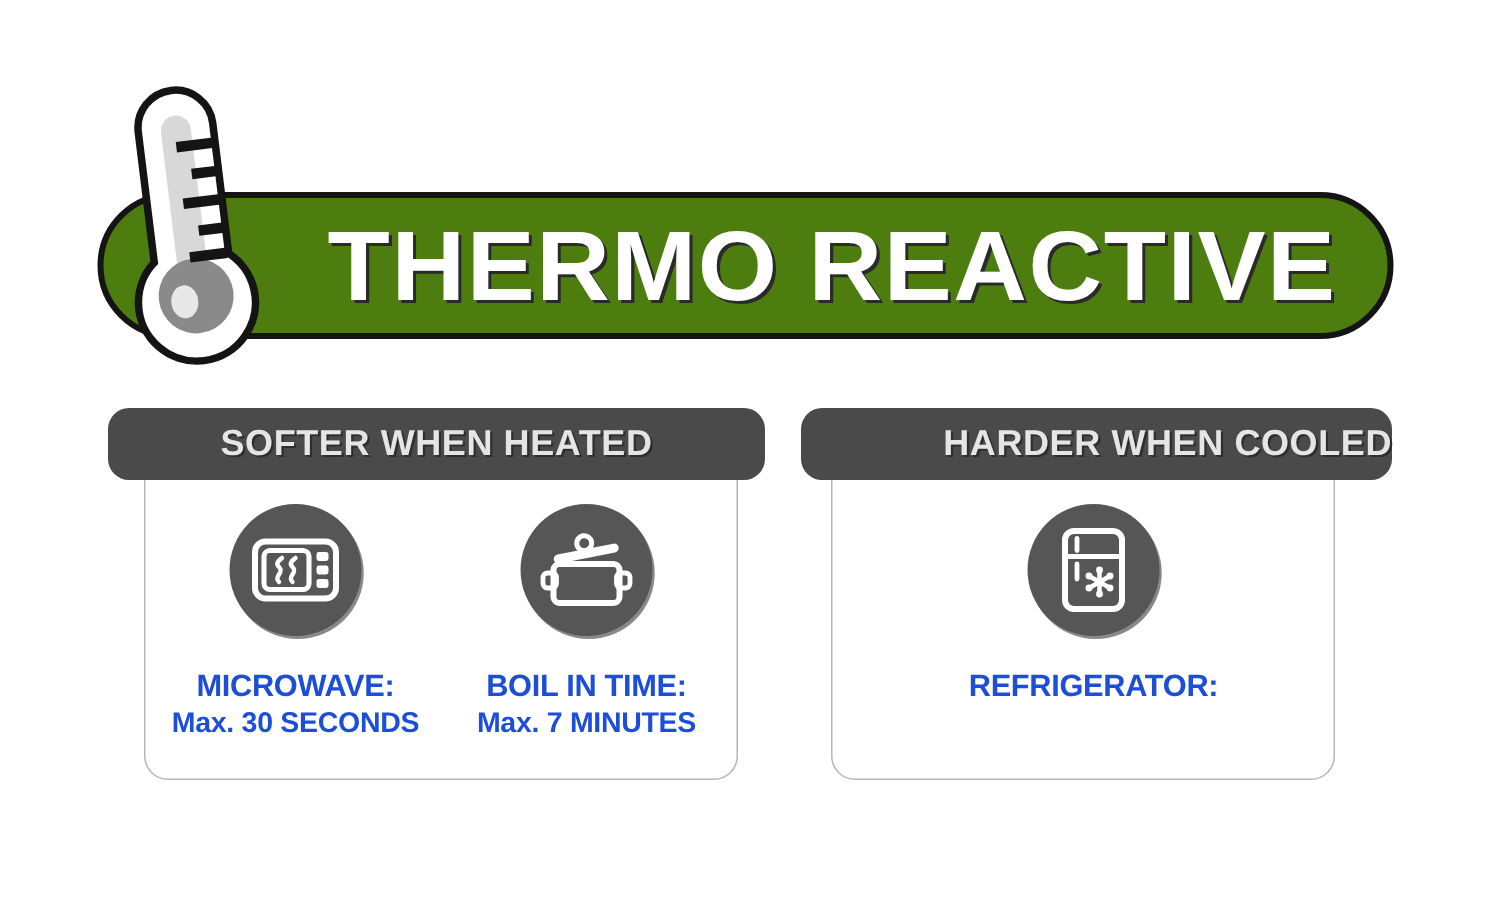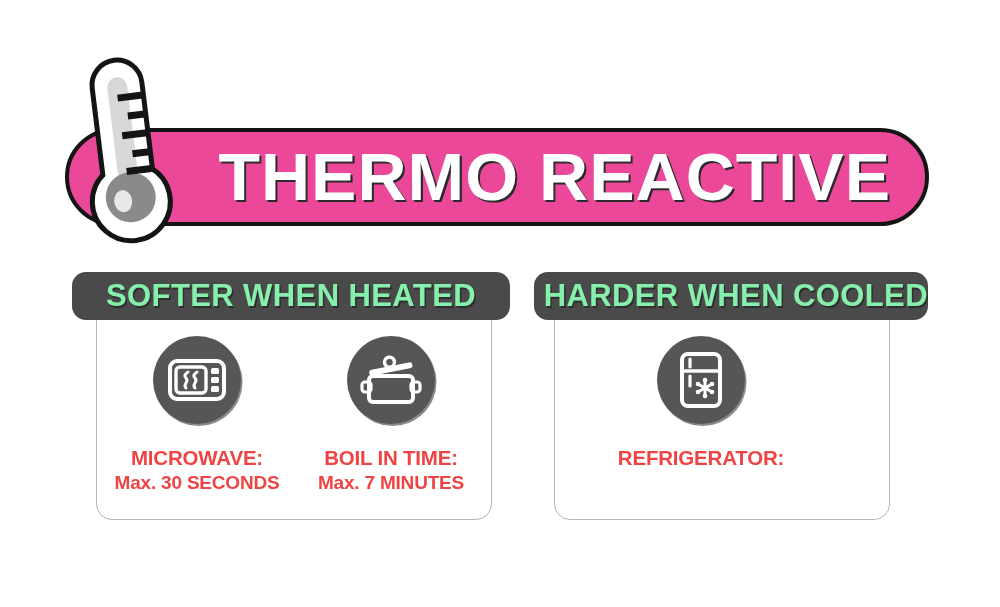--- a/index.html
+++ b/index.html
@@ -19,21 +19,21 @@
     overflow: hidden;
   }
 
   
   #title-banner {
     position: absolute;
     left: 65px;
     top: 128px;
     width: 864px;
     height: 98px;
-    background: #ec4899;
+    background: #4d7c0f;
     border: 4px solid #141414;
     border-radius: 49px;
     box-sizing: border-box;
     display: flex;
     align-items: center;
     justify-content: flex-end;
     padding-right: 34px;
   }
   #title-text {
     color: #ffffff;
@@ -96,43 +96,43 @@
     top: 272px;
     width: 438px;
   }
   #header-right {
     left: 534px;
     top: 272px;
     width: 394px;
     justify-content: flex-end;
   }
   .card-header-text {
-    color: #86efac;
-    font-size: 31px;
+    color: #e5e5e5;
+    font-size: 24px;
     font-weight: bold;
     letter-spacing: 0.4px;
     white-space: nowrap;
     text-shadow: 1.5px 1.5px 0 #2e2e2e;
   }
 
   
   .items {
     position: absolute;
     display: flex;
     justify-content: center;
     align-items: flex-start;
     top: 336px;
   }
   #items-left {
     left: 96px;
     width: 396px;
     gap: 14px;
   }
   #items-right {
-    left: 543px;
+    left: 571px;
     width: 316px;
   }
   .item {
     display: flex;
     flex-direction: column;
     align-items: center;
     width: 180px;
   }
   .icon-circle {
     width: 88px;
@@ -142,21 +142,21 @@
     display: flex;
     align-items: center;
     justify-content: center;
     box-shadow: 1.5px 2px 0 rgba(40,40,40,0.55);
   }
   .icon-circle svg { display: block; }
 
   .caption {
     margin-top: 22px;
     text-align: center;
-    color: #ef4444;
+    color: #1d4ed8;
     line-height: 1.18;
   }
   .caption-title {
     font-size: 20.5px;
     font-weight: bold;
     letter-spacing: -0.2px;
     white-space: nowrap;
   }
   .caption-sub {
     font-size: 19px;

